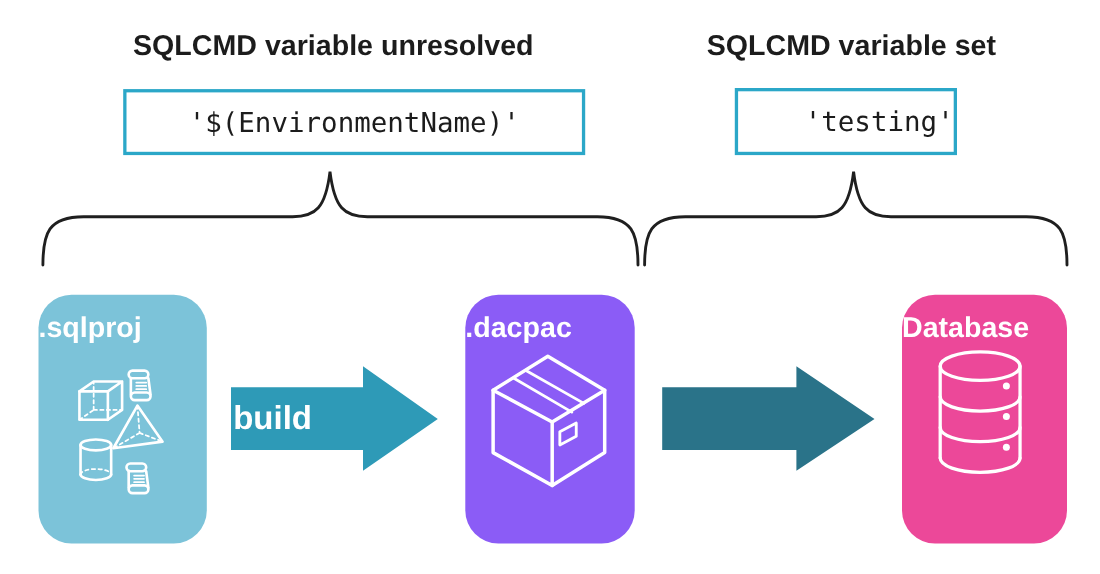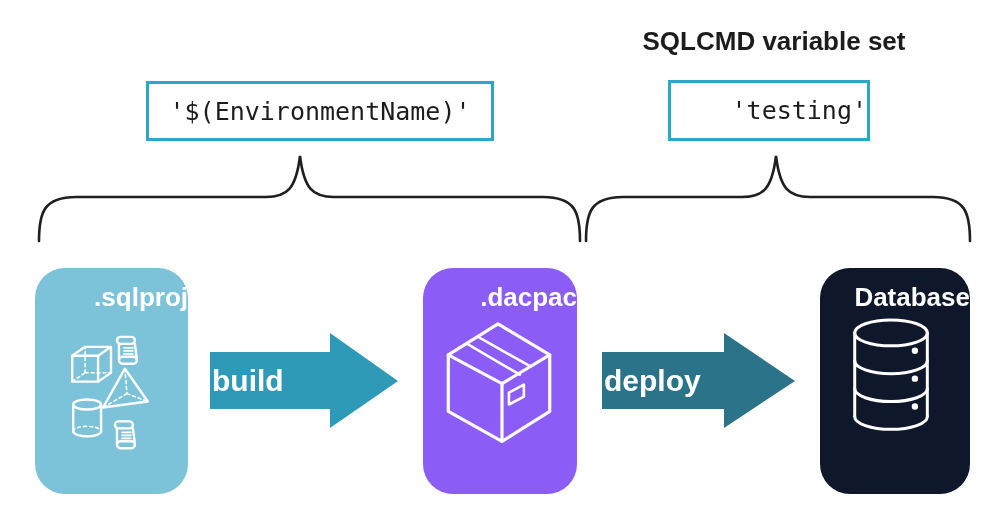--- a/index.html
+++ b/index.html
@@ -12,47 +12,48 @@
     text-align:center;letter-spacing:0;
   }
   .heading-left{left:100px;top:26px;width:406px;}
   .heading-right{left:620px;top:26px;width:308px;}
   .codebox{
     position:absolute;box-sizing:border-box;background:#ffffff;
     border:3px solid #2ba7c8;display:flex;align-items:center;justify-content:center;
     font-family:"DejaVu Sans Mono","Liberation Mono",monospace;
     font-size:25px;color:#1c1c1c;white-space:pre;
   }
-  .codebox-left{left:146px;top:81px;width:348px;height:60px;}
+  .codebox-left{left:112px;top:81px;width:420px;height:60px;}
   .codebox-right{left:668px;top:80px;width:202px;height:61px;justify-content:flex-end;}
   .braces-svg{position:absolute;left:0;top:0;width:1000px;height:522px;pointer-events:none;}
   .stage{
     position:absolute;top:268px;height:226px;border-radius:30px;
-    display:flex;flex-direction:column;align-items:flex-end;
+    display:flex;flex-direction:column;align-items:flex-start;
   }
   .stage-sqlproj{left:35px;width:153px;background:#7cc3d9;}
   .stage-dacpac{left:423px;width:154px;background:#8b5cf6;}
-  .stage-database{left:820px;width:150px;background:#0f172a;}
+  .stage-database{left:820px;width:150px;background:#ec4899;}
   .stage-label{
     margin-top:14px;font-weight:700;font-size:26px;color:#ffffff;text-align:center;
   }
   .stage-icon{margin-top:2px;}
   .arrow-svg{position:absolute;left:0;top:0;width:1000px;height:522px;pointer-events:none;}
   .arrow-label{
     position:absolute;font-weight:700;font-size:30px;color:#ffffff;
     text-align:left;line-height:58px;height:58px;top:352px;
   }
   .arrow-label-build{left:212px;width:122px;}
   .arrow-label-deploy{left:604px;width:124px;}
 </style>
 </head>
 <body>
 
 <div class="canvas">
 
+  <div class="heading heading-left">SQLCMD variable unresolved</div>
   <div class="heading heading-right">SQLCMD variable set</div>
 
   <div class="codebox codebox-left">
     <span>'$(EnvironmentName)'</span>
   </div>
   <div class="codebox codebox-right">
     <span>'testing'</span>
   </div>
 
   <svg class="braces-svg" viewBox="0 0 1000 522" fill="none">
@@ -123,15 +124,14 @@
       <circle cx="95" cy="119" r="3.2" fill="#ffffff" stroke="none"></circle>
       <circle cx="95" cy="147" r="3.2" fill="#ffffff" stroke="none"></circle>
     </svg>
   </div>
 
   <svg class="arrow-svg" viewBox="0 0 1000 522">
     <polygon points="210,352 330,352 330,333 398,381 330,428 330,409 210,409" fill="#2e9ab7"></polygon>
     <polygon points="602,352 724,352 724,333 795,381 724,428 724,409 602,409" fill="#2a7389"></polygon>
   </svg>
   <div class="arrow-label arrow-label-build">build</div>
-  <div class="arrow-label arrow-label-deploy">deploy</div>
 
 </div>
 
 </body></html>

